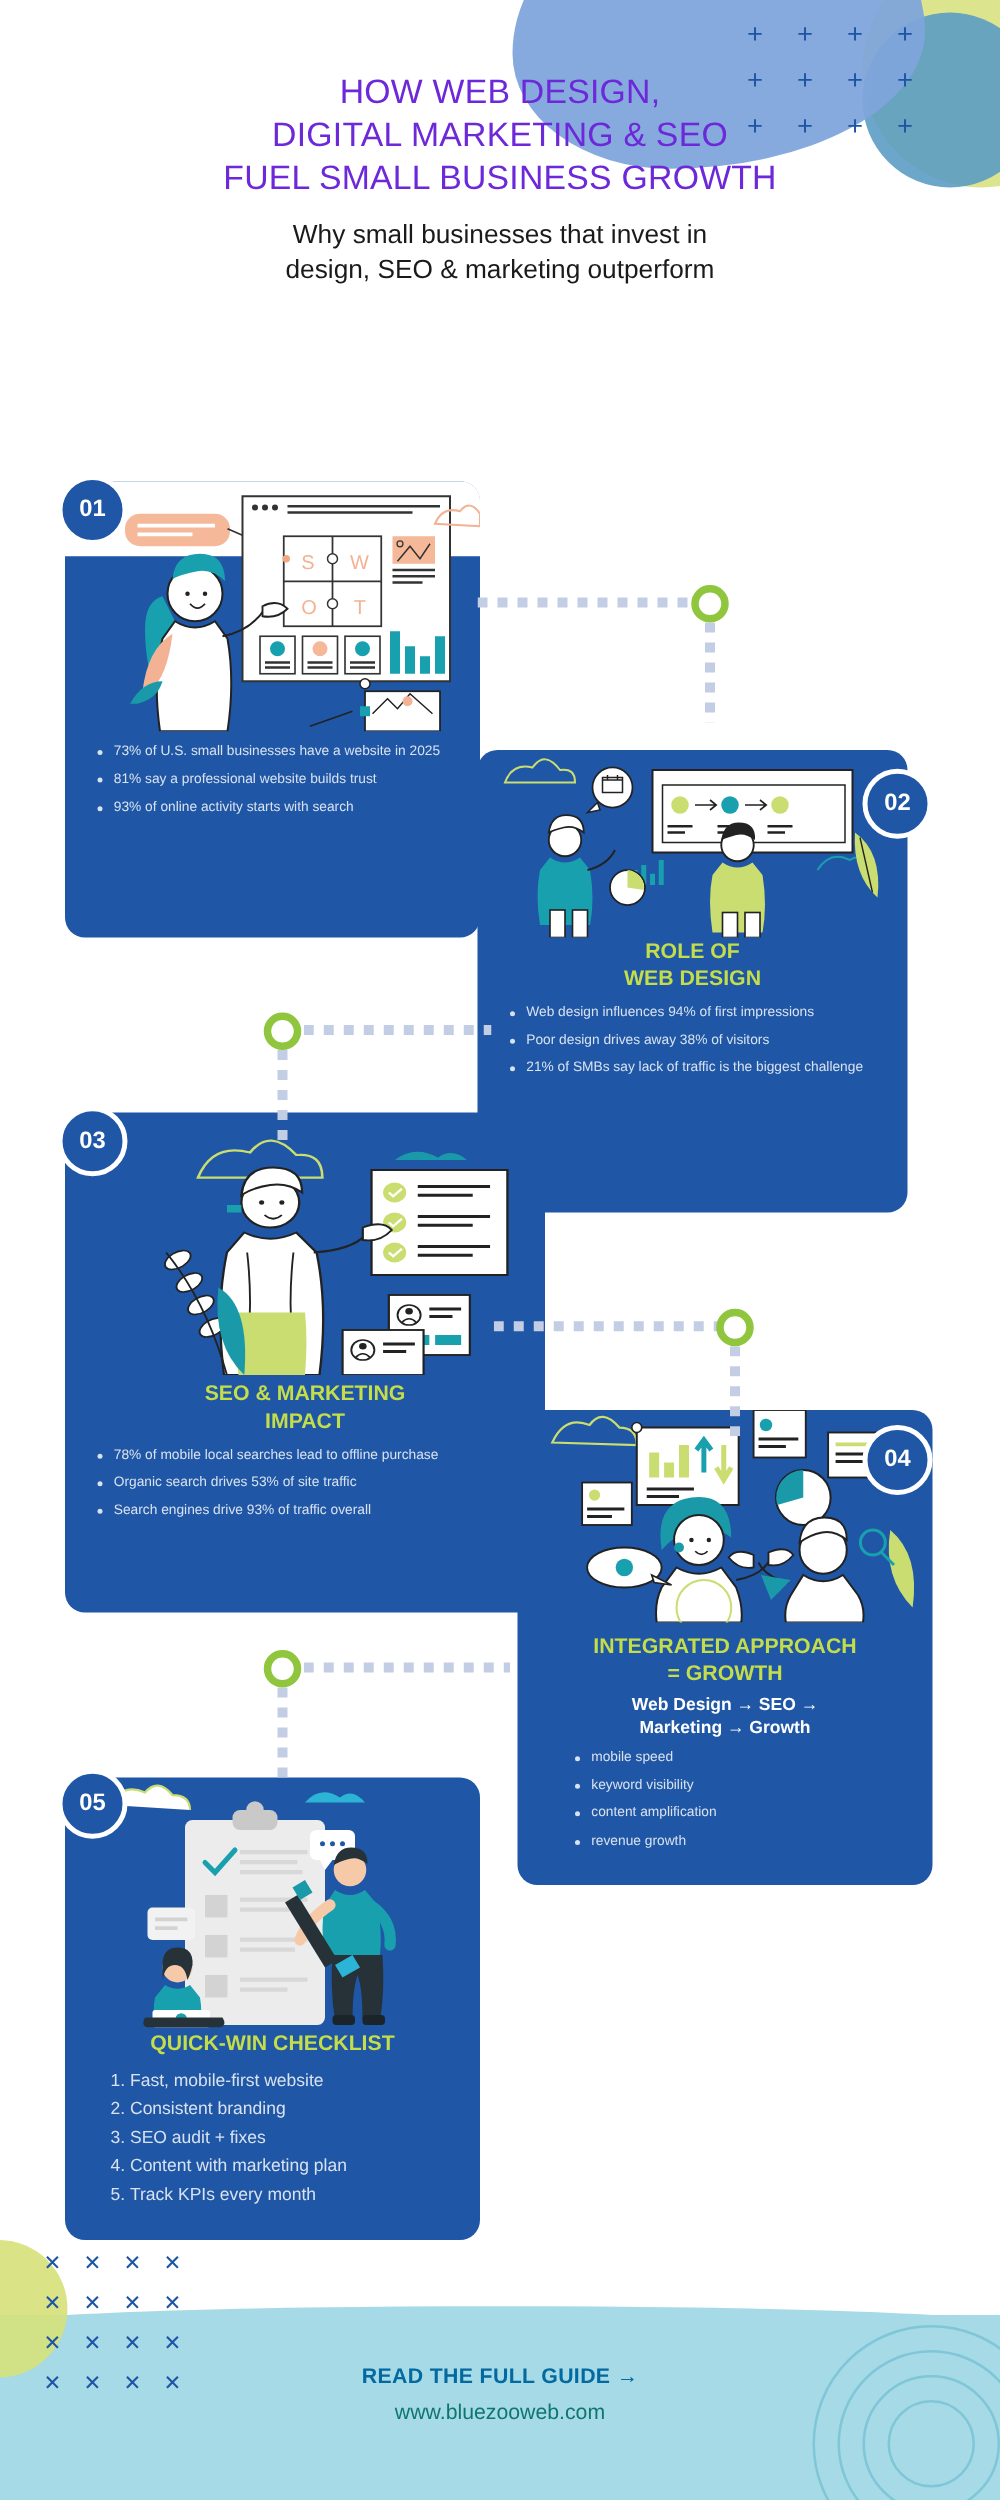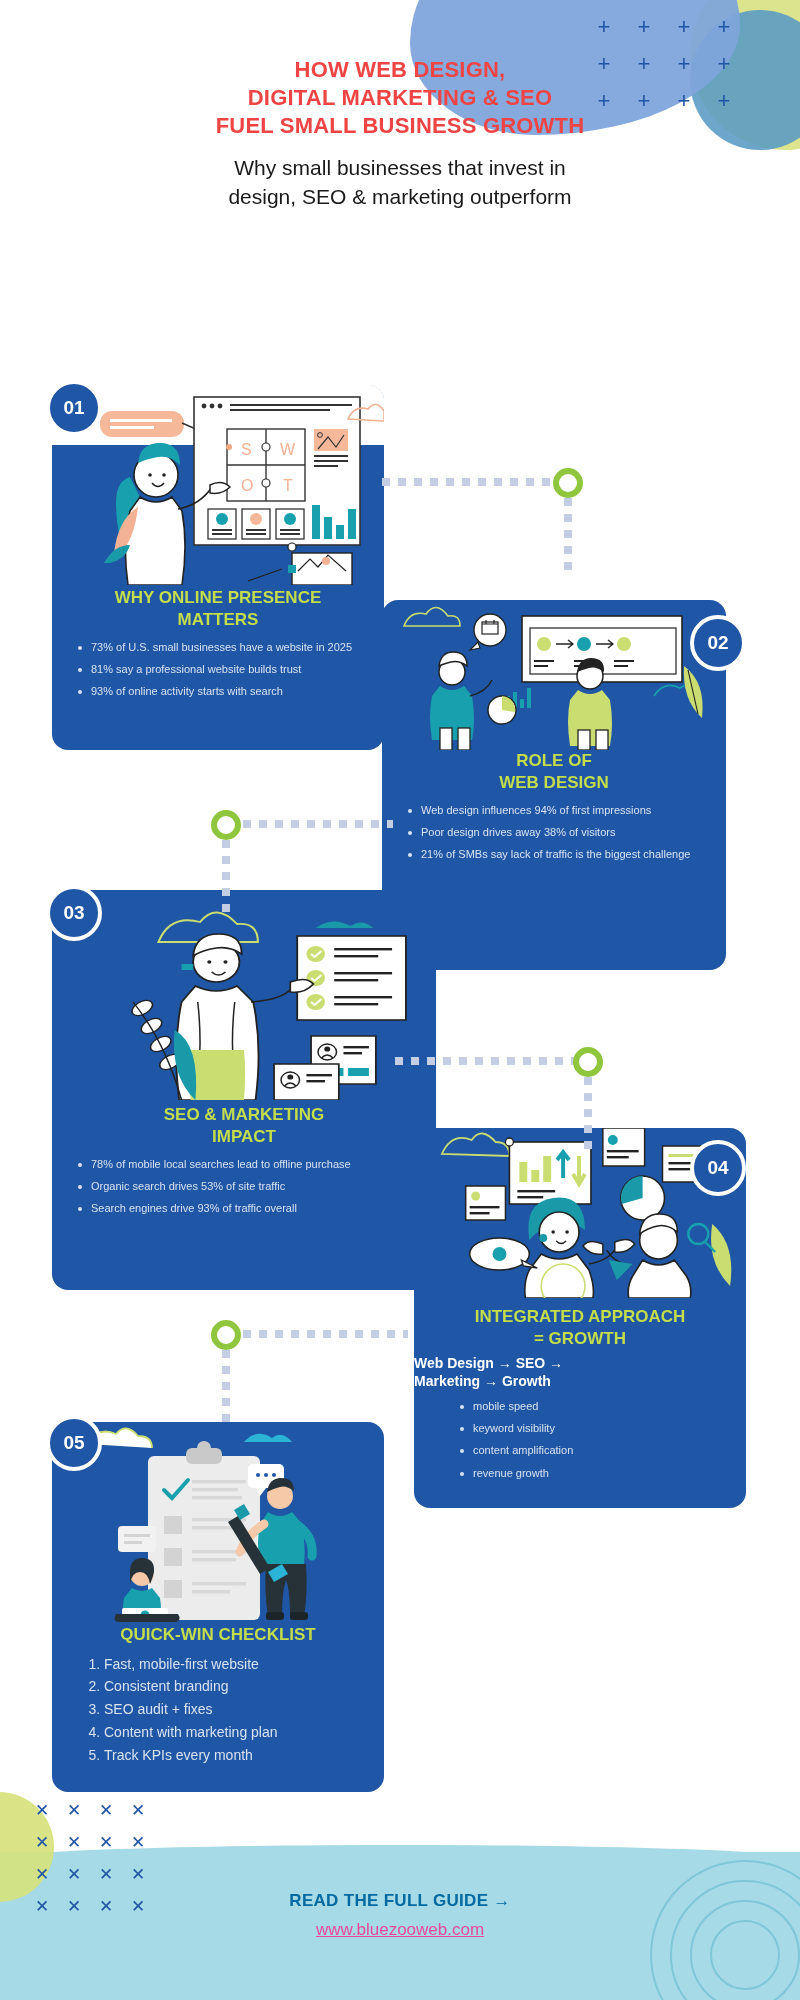--- a/index.html
+++ b/index.html
@@ -29,21 +29,21 @@
     position:absolute; left:584px; top:8px; width:160px; height:110px;
     display:grid; grid-template-columns:repeat(4,40px); grid-template-rows:repeat(3,37px);
   }
   .plus-grid span{
     color:#1f55a5; font-size:22px; line-height:37px; text-align:center; font-weight:400;
   }
 
   
   .header{ position:absolute; left:0; top:56px; width:800px; text-align:center; z-index:5;}
   .title{
-    font-size:22px; font-weight:bold; color:#ef4444; letter-spacing:.2px;
+    font-size:27px; font-weight:normal; color:#6d28d9; letter-spacing:.2px;
     line-height:1.28; font-family:"Liberation Sans", sans-serif;
   }
   .subtitle{
     margin-top:14px; font-size:21px; color:#1a1a1a; line-height:1.35; font-weight:400;
   }
 
   
   .card{
     position:absolute; background:#1f56a5; border-radius:16px; overflow:hidden;
   }
@@ -56,21 +56,21 @@
   .card ul.bul li{
     color:#d8e2f0; font-size:11px; line-height:1.3; margin-bottom:8px;
     position:relative; padding-left:13px;
   }
   .card ul.bul li::before{
     content:""; position:absolute; left:0; top:6px; width:4px; height:4px;
     border-radius:50%; background:#d8e2f0;
   }
   .card ol.num{ margin:8px 26px 0 52px; color:#d8e2f0; font-size:14px; line-height:1.55; }
   .card ol.num li{ margin-bottom:1px; }
-  .flow-line{ color:#ffffff; font-weight:bold; font-size:14px; line-height:1.3; margin-top:4px;}
+  .flow-line{ color:#ffffff; font-weight:bold; font-size:14px; text-align:center; line-height:1.3; margin-top:4px;}
 
   
   .badge{
     position:absolute; width:56px; height:56px; border-radius:50%;
     background:#1f56a5; border:4px solid #ffffff; color:#fff;
     font-weight:bold; font-size:19px; display:flex; align-items:center; justify-content:center;
     z-index:20; box-shadow:0 0 0 1px rgba(255,255,255,.0);
   }
 
   
@@ -101,21 +101,21 @@
     position:absolute; left:26px; top:1795px; width:130px; height:130px;
     display:grid; grid-template-columns:repeat(4,32px); grid-template-rows:repeat(4,32px); z-index:6;
   }
   .x-grid span{ color:#1f55a5; font-size:17px; line-height:32px; text-align:center; font-weight:500;}
   .blob-green-bottom{
     position:absolute; left:-56px; top:1792px; width:110px; height:110px;
     background:#d6e17a; border-radius:50%; opacity:.9; z-index:1;
   }
   .cta{ position:absolute; left:0; top:1891px; width:800px; text-align:center; z-index:8; }
   .cta-main{ color:#0369a1; font-weight:bold; font-size:17px; letter-spacing:.3px;}
-  .cta-url{ color:#ec4899; font-size:17px; margin-top:9px;text-decoration:underline;}
+  .cta-url{ color:#0f766e; font-size:17px; margin-top:9px;}
 </style>
 </head>
 <body>
 
 <div id="page">
 
   <div class="blob-green-top"></div>
   <div class="blob-teal-top"></div>
   <div class="blob-blue-top"></div>
   <div class="plus-grid" id="plus-grid">
@@ -226,24 +226,20 @@
         <path d="M52 178 q10 -18 26 -18 q-4 14 -20 18 z" fill="#1a9aa8"></path>
 
         <rect x="240" y="168" width="60" height="32" fill="#fff" stroke="#222" stroke-width="1.4"></rect>
         <polyline points="246,186 258,174 266,182 276,170 294,186" fill="none" stroke="#222" stroke-width="1.2"></polyline>
         <circle cx="274" cy="176" r="4" fill="#f3b294"></circle>
         <circle cx="240" cy="162" r="4" fill="#fff" stroke="#222" stroke-width="1.2"></circle>
         <rect x="236" y="180" width="8" height="8" fill="#19a0ae"></rect>
         <path d="M196 196 L230 184" stroke="#222" stroke-width="1.3" fill="none"></path>
       </svg>
     </div>
-    <div class="card-title" style="margin-top:2px">
-      <div>WHY ONLINE PRESENCE</div>
-      <div>MATTERS</div>
-    </div>
     <ul class="bul">
       <li>73% of U.S. small businesses have a website in 2025</li>
       <li>81% say a professional website builds trust</li>
       <li>93% of online activity starts with search</li>
     </ul>
   </div>
   <div class="badge" style="left:46px; top:380px;">01</div>
 
   <div class="card" style="left:382px; top:600px; width:344px; height:370px;">
     <div class="art" style="height:150px">

